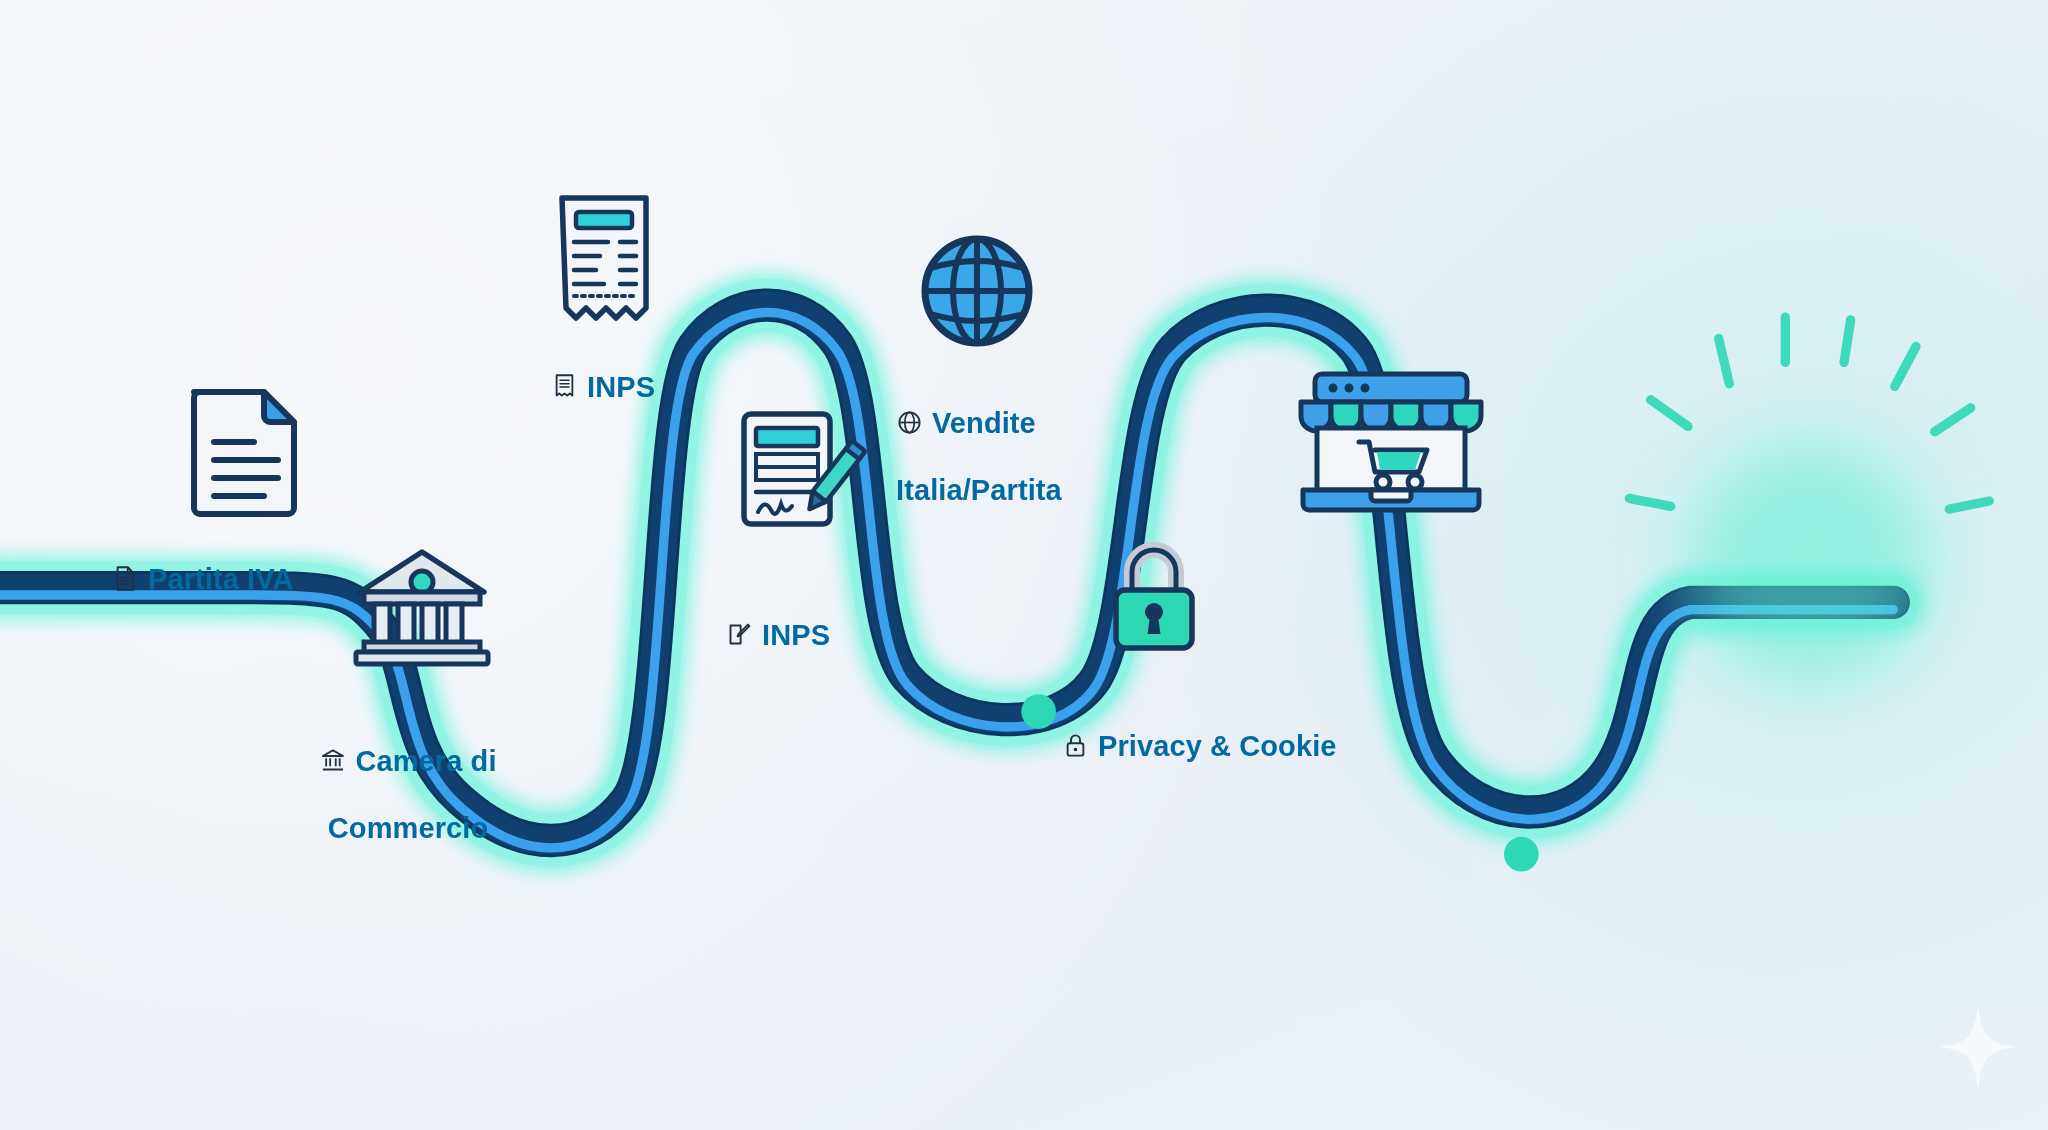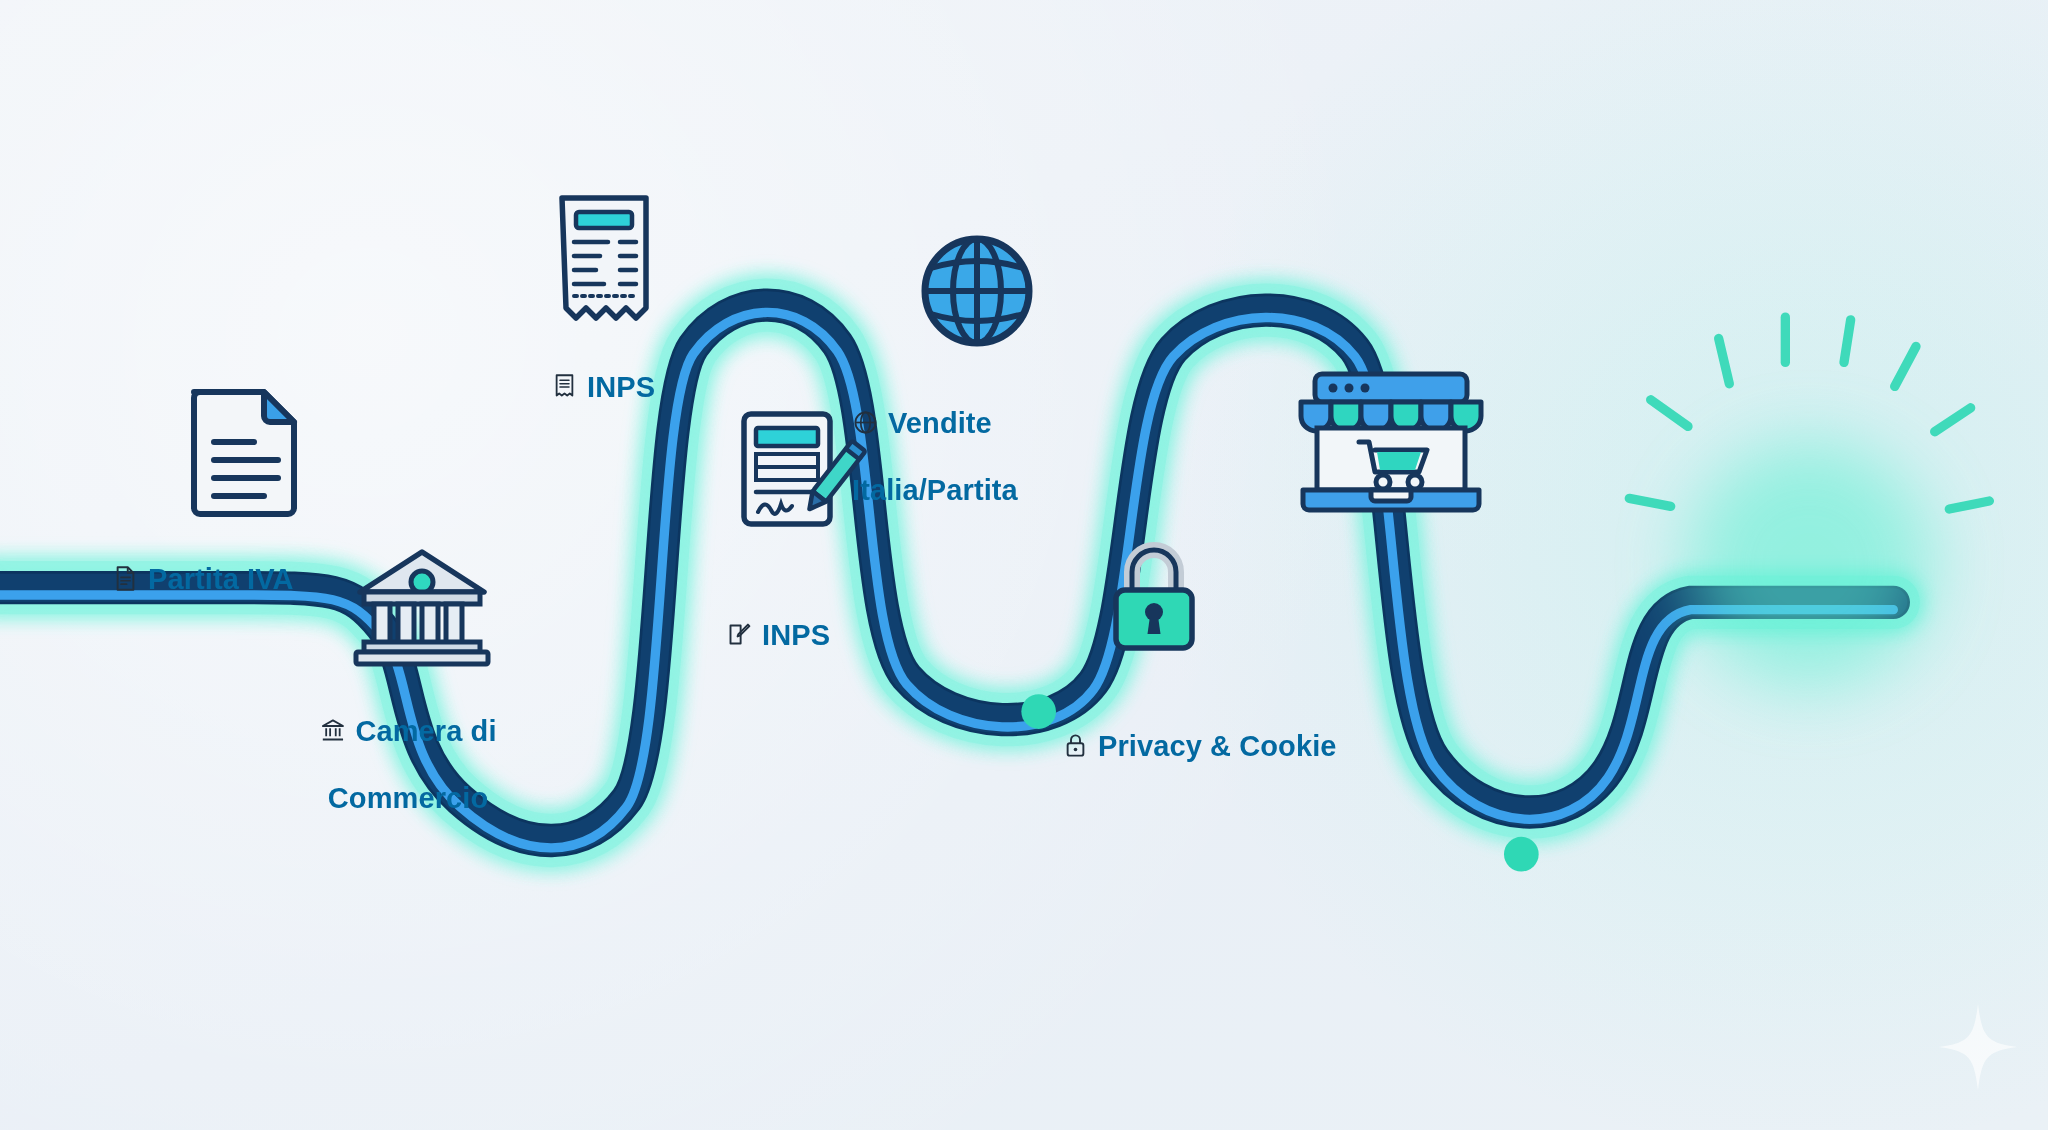--- a/index.html
+++ b/index.html
@@ -156,21 +156,21 @@
       <g fill="#e6edf4" stroke="#17365c" stroke-width="5">
         <rect x="22" y="58" width="16" height="40"></rect>
         <rect x="46" y="58" width="16" height="40"></rect>
         <rect x="70" y="58" width="16" height="40"></rect>
         <rect x="94" y="58" width="16" height="40"></rect>
       </g>
       <rect x="12" y="96" width="116" height="10" fill="#cfdae6" stroke="#17365c" stroke-width="5"></rect>
       <rect x="4" y="106" width="132" height="12" rx="2" fill="#dfe7ef" stroke="#17365c" stroke-width="5"></rect>
     </svg>
   </div>
-  <div class="label center" style="left:408px;top:650px;text-align:center;">
+  <div class="label center" style="left:408px;top:680px;text-align:center;">
     <span class="gi">
       <svg viewBox="0 0 24 24" width="27" height="27">
         <path d="M12 3 21 8H3z" fill="none" stroke="#22303f" stroke-width="1.6" stroke-linejoin="round"></path>
         <g stroke="#22303f" stroke-width="1.6">
           <line x1="6" y1="10" x2="6" y2="17"></line>
             <line x1="9.5" y1="10" x2="9.5" y2="17"></line>
           <line x1="14.5" y1="10" x2="14.5" y2="17"></line>
             <line x1="18" y1="10" x2="18" y2="17"></line>
           <line x1="3" y1="20" x2="21" y2="20"></line>
         </g>
@@ -238,21 +238,21 @@
       <circle cx="59" cy="59" r="52" fill="#3aa8e8" stroke="#17365c" stroke-width="7"></circle>
       <g fill="none" stroke="#17365c" stroke-width="6">
         <line x1="7" y1="59" x2="111" y2="59"></line>
         <line x1="59" y1="7" x2="59" y2="111"></line>
         <ellipse cx="59" cy="59" rx="24" ry="52"></ellipse>
         <path d="M13 36 Q59 22 105 36"></path>
         <path d="M13 82 Q59 96 105 82"></path>
       </g>
     </svg>
   </div>
-  <div class="label left" style="left:852px;top:342px;">
+  <div class="label left" style="left:896px;top:342px;">
     <span class="gi">
       <svg viewBox="0 0 24 24" width="27" height="27">
         <circle cx="12" cy="12" r="9" fill="none" stroke="#22303f" stroke-width="1.6"></circle>
         <g fill="none" stroke="#22303f" stroke-width="1.5">
           <line x1="3" y1="12" x2="21" y2="12"></line>
           <ellipse cx="12" cy="12" rx="4.2" ry="9"></ellipse>
         </g>
       </svg>
     </span><span class="txt">Vendite</span><br>
     <span class="txt">Italia/Partita</span>

